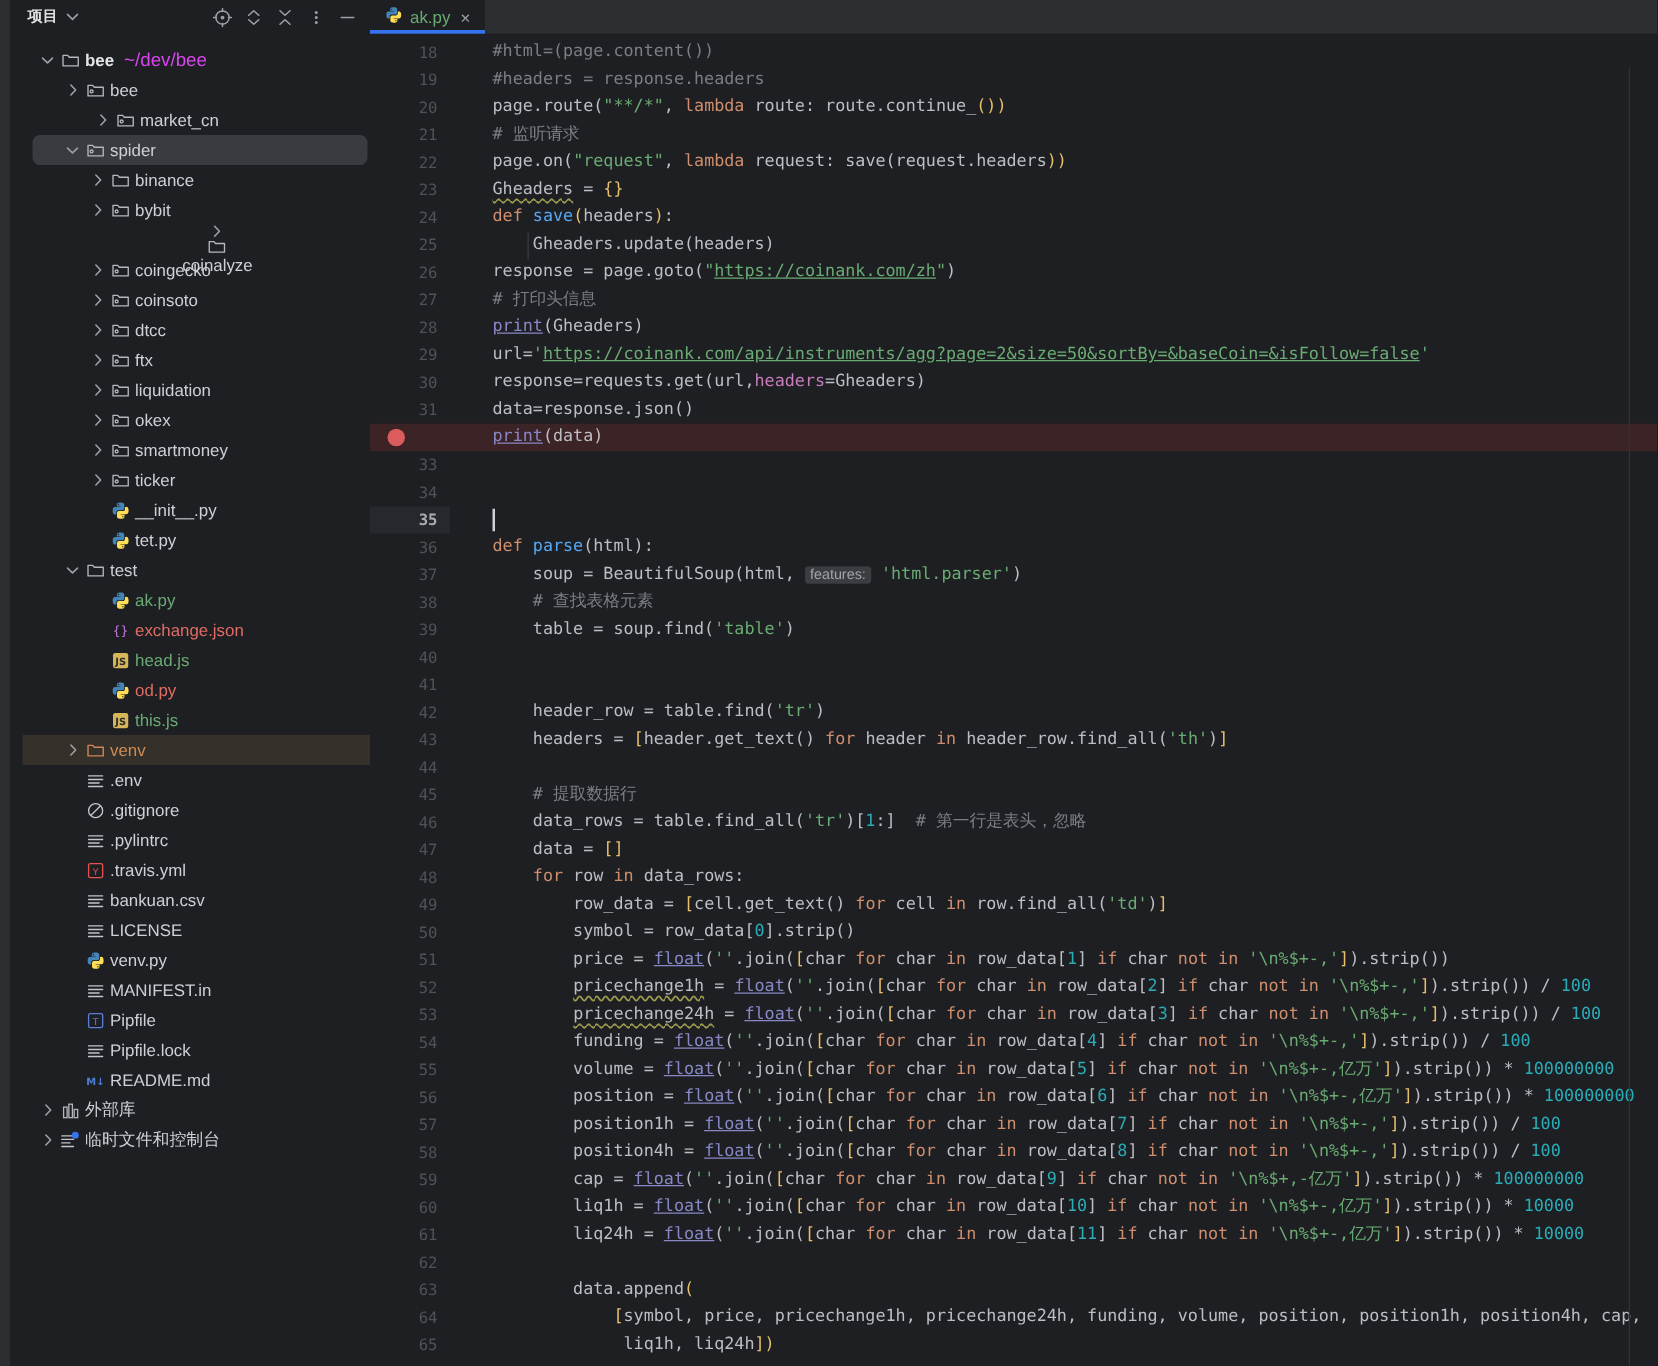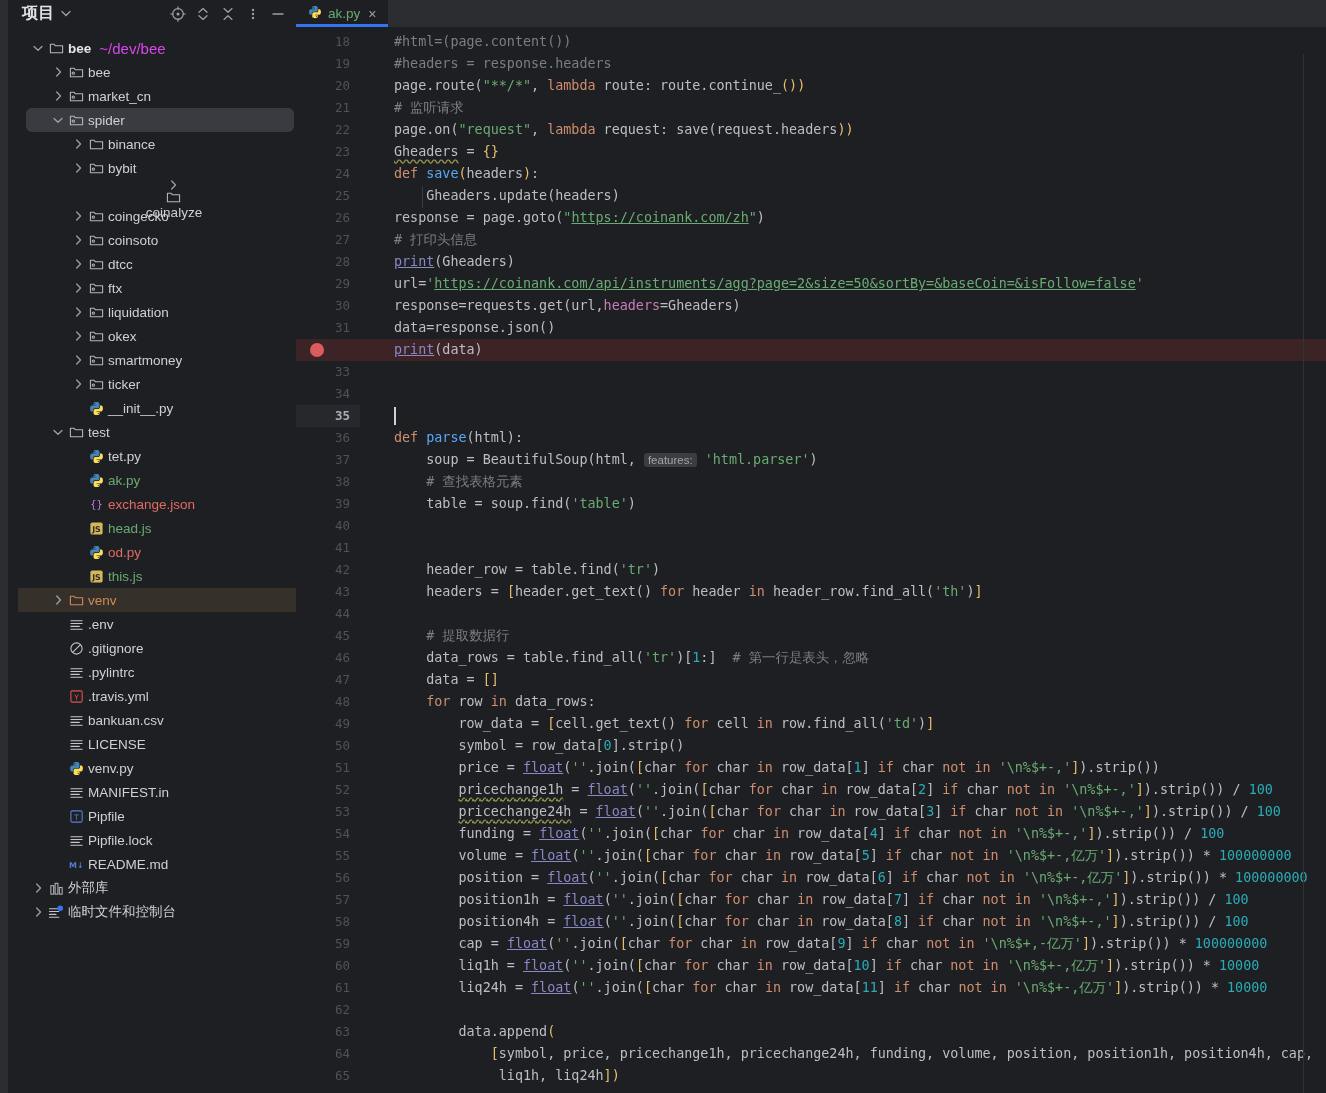--- a/index.html
+++ b/index.html
@@ -22,21 +22,21 @@
     display: flex; flex-direction: column;
     position: relative;
   }
   .panel-header {
     height: 27px; flex: none;
     display: flex; align-items: center;
     padding: 0 6px 0 14px;
     background: #1e1f22;
   }
   .panel-title {
-    font-size: 16px; color: #dfe1e5; font-weight: 600;
+    font-size: 12px; color: #dfe1e5; font-weight: 600;
     letter-spacing: .2px;
   }
   .panel-title-chevron {
     margin-left: 7px; color: #9aa0a6; font-size: 9px; line-height: 1;
     transform: translateY(1px);
   }
   .panel-tools { margin-left: auto; display: flex; align-items: center; gap: 0px; }
   .tool-btn {
     width: 25px; height: 22px; display: flex; align-items: center; justify-content: center;
     cursor: default;
@@ -229,21 +229,21 @@
             </svg>
           </span>
           <span class="icon">
             <svg width="15" height="15" viewBox="0 0 16 16">
               <path d="M1.5 3.5h4l1.4 1.6h7.6v7.4H1.5z" fill="none" stroke="#b4b8bd" stroke-width="1.15" stroke-linejoin="round"></path>
               <circle cx="4.6" cy="8.7" r="1.25" fill="none" stroke="#b4b8bd" stroke-width="1.1"></circle>
             </svg>
           </span>
           <span class="label c-default">bee</span>
         </div>
-        <div class="row" style="padding-left: 42px;">
+        <div class="row" style="padding-left: 66px;">
           <span class="arrow">
             <svg width="7" height="10" viewBox="0 0 7 10">
               <path d="M1.7 1 L5.5 5 L1.7 9" stroke="#9ba0a6" stroke-width="1.3" fill="none" stroke-linecap="round" stroke-linejoin="round"></path>
             </svg>
           </span>
           <span class="icon">
             <svg width="15" height="15" viewBox="0 0 16 16">
               <path d="M1.5 3.5h4l1.4 1.6h7.6v7.4H1.5z" fill="none" stroke="#b4b8bd" stroke-width="1.15" stroke-linejoin="round"></path>
               <circle cx="4.6" cy="8.7" r="1.25" fill="none" stroke="#b4b8bd" stroke-width="1.1"></circle>
             </svg>
@@ -419,42 +419,42 @@
         <div class="row" style="padding-left: 62px;">
           <span class="arrow none"></span>
           <span class="icon">
             <svg width="15" height="15" viewBox="0 0 16 16">
         <path d="M7.9 1c-1.7 0-3.2.3-3.2 1.8v1.6h3.3v.5H3.3S1.2 4.6 1.2 8s1.9 3.2 1.9 3.2h1.2V9.5s-.1-1.9 1.8-1.9h3.2s1.8 0 1.8-1.7V2.9S11.4 1 7.9 1zM6.1 2.2c.35 0 .63.28.63.63s-.28.63-.63.63-.63-.28-.63-.63.28-.63.63-.63z" fill="#4584b6"></path>
         <path d="M8.1 15c1.7 0 3.2-.3 3.2-1.8v-1.6H8v-.5h4.7s2.1.3 2.1-3.1-1.9-3.2-1.9-3.2h-1.2v1.7s.1 1.9-1.8 1.9H6.7s-1.8 0-1.8 1.7v3S4.6 15 8.1 15zm1.8-1.2c-.35 0-.63-.28-.63-.63s.28-.63.63-.63.63.28.63.63-.28.63-.63.63z" fill="#ffde57"></path>
             </svg>
           </span>
           <span class="label c-default">__init__.py</span>
         </div>
+        <div class="row" style="padding-left: 62px;">
+          <span class="arrow none"></span>
+          <span class="icon">
+            <svg width="15" height="15" viewBox="0 0 16 16">
+        <path d="M7.9 1c-1.7 0-3.2.3-3.2 1.8v1.6h3.3v.5H3.3S1.2 4.6 1.2 8s1.9 3.2 1.9 3.2h1.2V9.5s-.1-1.9 1.8-1.9h3.2s1.8 0 1.8-1.7V2.9S11.4 1 7.9 1zM6.1 2.2c.35 0 .63.28.63.63s-.28.63-.63.63-.63-.28-.63-.63.28-.63.63-.63z" fill="#4584b6"></path>
+        <path d="M8.1 15c1.7 0 3.2-.3 3.2-1.8v-1.6H8v-.5h4.7s2.1.3 2.1-3.1-1.9-3.2-1.9-3.2h-1.2v1.7s.1 1.9-1.8 1.9H6.7s-1.8 0-1.8 1.7v3S4.6 15 8.1 15zm1.8-1.2c-.35 0-.63-.28-.63-.63s.28-.63.63-.63.63.28.63.63-.28.63-.63.63z" fill="#ffde57"></path>
+            </svg>
+          </span>
+          <span class="label c-default">tet.py</span>
+        </div>
         <div class="row" style="padding-left: 42px;">
           <span class="arrow">
             <svg width="10" height="7" viewBox="0 0 10 7">
               <path d="M1 1.5 L5 5.3 L9 1.5" stroke="#9ba0a6" stroke-width="1.3" fill="none" stroke-linecap="round" stroke-linejoin="round"></path>
             </svg>
           </span>
           <span class="icon">
             <svg width="15" height="15" viewBox="0 0 16 16">
               <path d="M1.5 3.5h4l1.4 1.6h7.6v7.4H1.5z" fill="none" stroke="#b4b8bd" stroke-width="1.15" stroke-linejoin="round"></path>
             </svg>
           </span>
           <span class="label c-default">test</span>
-        </div>
-        <div class="row" style="padding-left: 62px;">
-          <span class="arrow none"></span>
-          <span class="icon">
-            <svg width="15" height="15" viewBox="0 0 16 16">
-        <path d="M7.9 1c-1.7 0-3.2.3-3.2 1.8v1.6h3.3v.5H3.3S1.2 4.6 1.2 8s1.9 3.2 1.9 3.2h1.2V9.5s-.1-1.9 1.8-1.9h3.2s1.8 0 1.8-1.7V2.9S11.4 1 7.9 1zM6.1 2.2c.35 0 .63.28.63.63s-.28.63-.63.63-.63-.28-.63-.63.28-.63.63-.63z" fill="#4584b6"></path>
-        <path d="M8.1 15c1.7 0 3.2-.3 3.2-1.8v-1.6H8v-.5h4.7s2.1.3 2.1-3.1-1.9-3.2-1.9-3.2h-1.2v1.7s.1 1.9-1.8 1.9H6.7s-1.8 0-1.8 1.7v3S4.6 15 8.1 15zm1.8-1.2c-.35 0-.63-.28-.63-.63s.28-.63.63-.63.63.28.63.63-.28.63-.63.63z" fill="#ffde57"></path>
-            </svg>
-          </span>
-          <span class="label c-default">tet.py</span>
         </div>
         <div class="row" style="padding-left: 62px;">
           <span class="arrow none"></span>
           <span class="icon">
             <svg width="15" height="15" viewBox="0 0 16 16">
         <path d="M7.9 1c-1.7 0-3.2.3-3.2 1.8v1.6h3.3v.5H3.3S1.2 4.6 1.2 8s1.9 3.2 1.9 3.2h1.2V9.5s-.1-1.9 1.8-1.9h3.2s1.8 0 1.8-1.7V2.9S11.4 1 7.9 1zM6.1 2.2c.35 0 .63.28.63.63s-.28.63-.63.63-.63-.28-.63-.63.28-.63.63-.63z" fill="#4584b6"></path>
         <path d="M8.1 15c1.7 0 3.2-.3 3.2-1.8v-1.6H8v-.5h4.7s2.1.3 2.1-3.1-1.9-3.2-1.9-3.2h-1.2v1.7s.1 1.9-1.8 1.9H6.7s-1.8 0-1.8 1.7v3S4.6 15 8.1 15zm1.8-1.2c-.35 0-.63-.28-.63-.63s.28-.63.63-.63.63.28.63.63-.28.63-.63.63z" fill="#ffde57"></path>
             </svg>
           </span>
           <span class="label c-green">ak.py</span>

